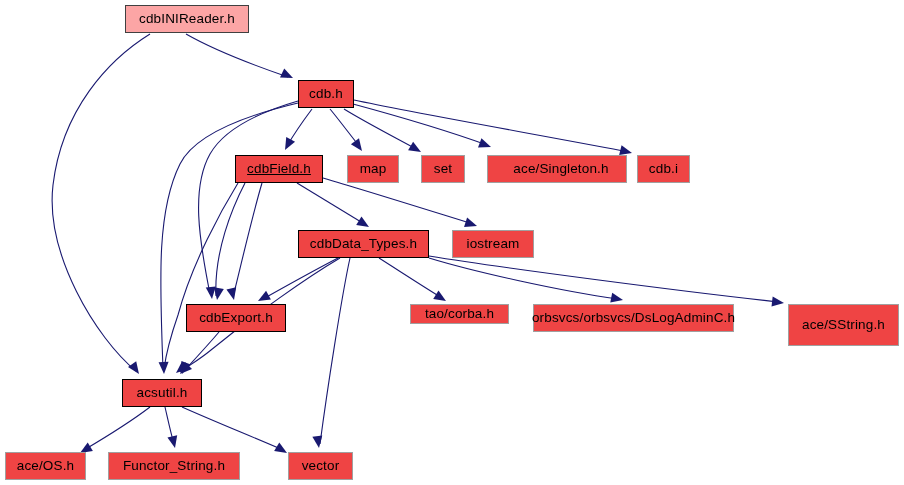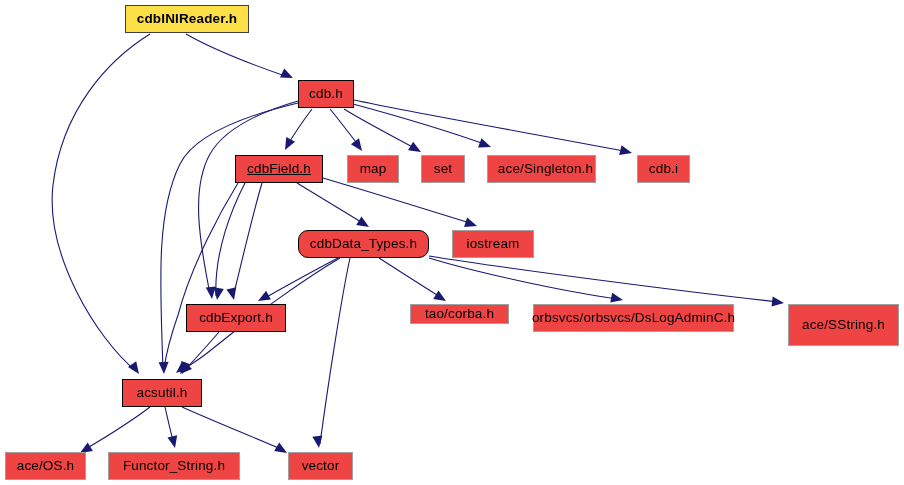--- a/index.html
+++ b/index.html
@@ -30,23 +30,22 @@
     justify-content: center;
     background: #ef4444;
     border: 1px solid #a0a0a0;
     color: #000000;
     font-size: 13.5px;
     line-height: 1;
     white-space: nowrap;
     letter-spacing: 0.15px;
   }
   .node-box.highlight {
-    background: #fde047;
+    background: #fca5a5;
     border: 1px solid #404040;
-    font-weight: bold;
   }
   .node-box.strong {
     border: 1px solid #000000;
   }
   .node-label {
     display: block;
     pointer-events: none;
   }
   .edge-path {
     fill: none;
@@ -125,27 +124,27 @@
       </div>
       <div class="node-box strong" style="left: 235px; top: 155px; width: 88px; height: 28px; text-decoration: underline;">
         <span class="node-label">cdbField.h</span>
       </div>
       <div class="node-box" style="left: 347px; top: 155px; width: 52px; height: 28px;">
         <span class="node-label">map</span>
       </div>
       <div class="node-box" style="left: 421px; top: 155px; width: 44px; height: 28px;">
         <span class="node-label">set</span>
       </div>
-      <div class="node-box" style="left: 487px; top: 155px; width: 109px; height: 28px; padding-left: 8px;">
+      <div class="node-box" style="left: 487px; top: 155px; width: 140px; height: 28px; padding-left: 8px;">
         <span class="node-label">ace/Singleton.h</span>
       </div>
       <div class="node-box" style="left: 637px; top: 155px; width: 53px; height: 28px; text-align: center;">
         <span class="node-label">cdb.i</span>
       </div>
-      <div class="node-box strong" style="left: 298px; top: 230px; width: 131px; height: 28px; border-radius: 10px;">
+      <div class="node-box strong" style="left: 298px; top: 230px; width: 131px; height: 28px;">
         <span class="node-label">cdbData_Types.h</span>
       </div>
       <div class="node-box" style="left: 452px; top: 230px; width: 82px; height: 28px;">
         <span class="node-label">iostream</span>
       </div>
       <div class="node-box strong" style="left: 186px; top: 304px; width: 100px; height: 28px;">
         <span class="node-label">cdbExport.h</span>
       </div>
       <div class="node-box" style="left: 410px; top: 304px; width: 99px; height: 20px; align-items: center;">
         <span class="node-label">tao/corba.h</span>

